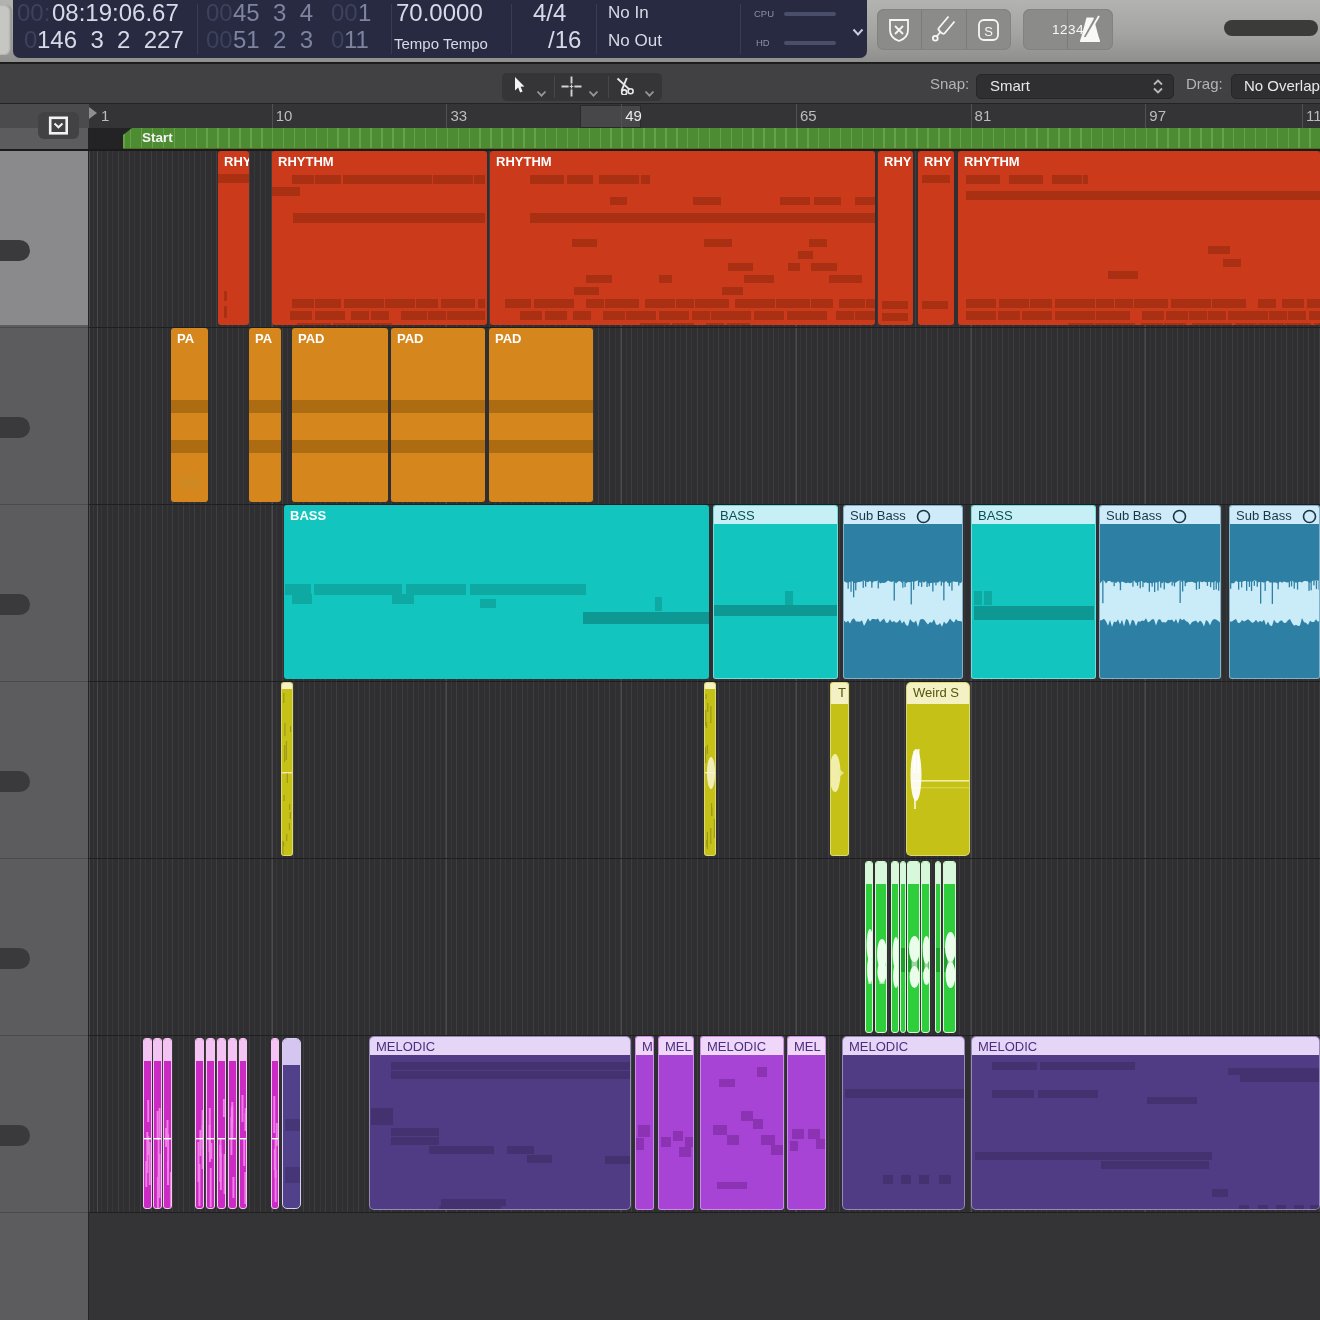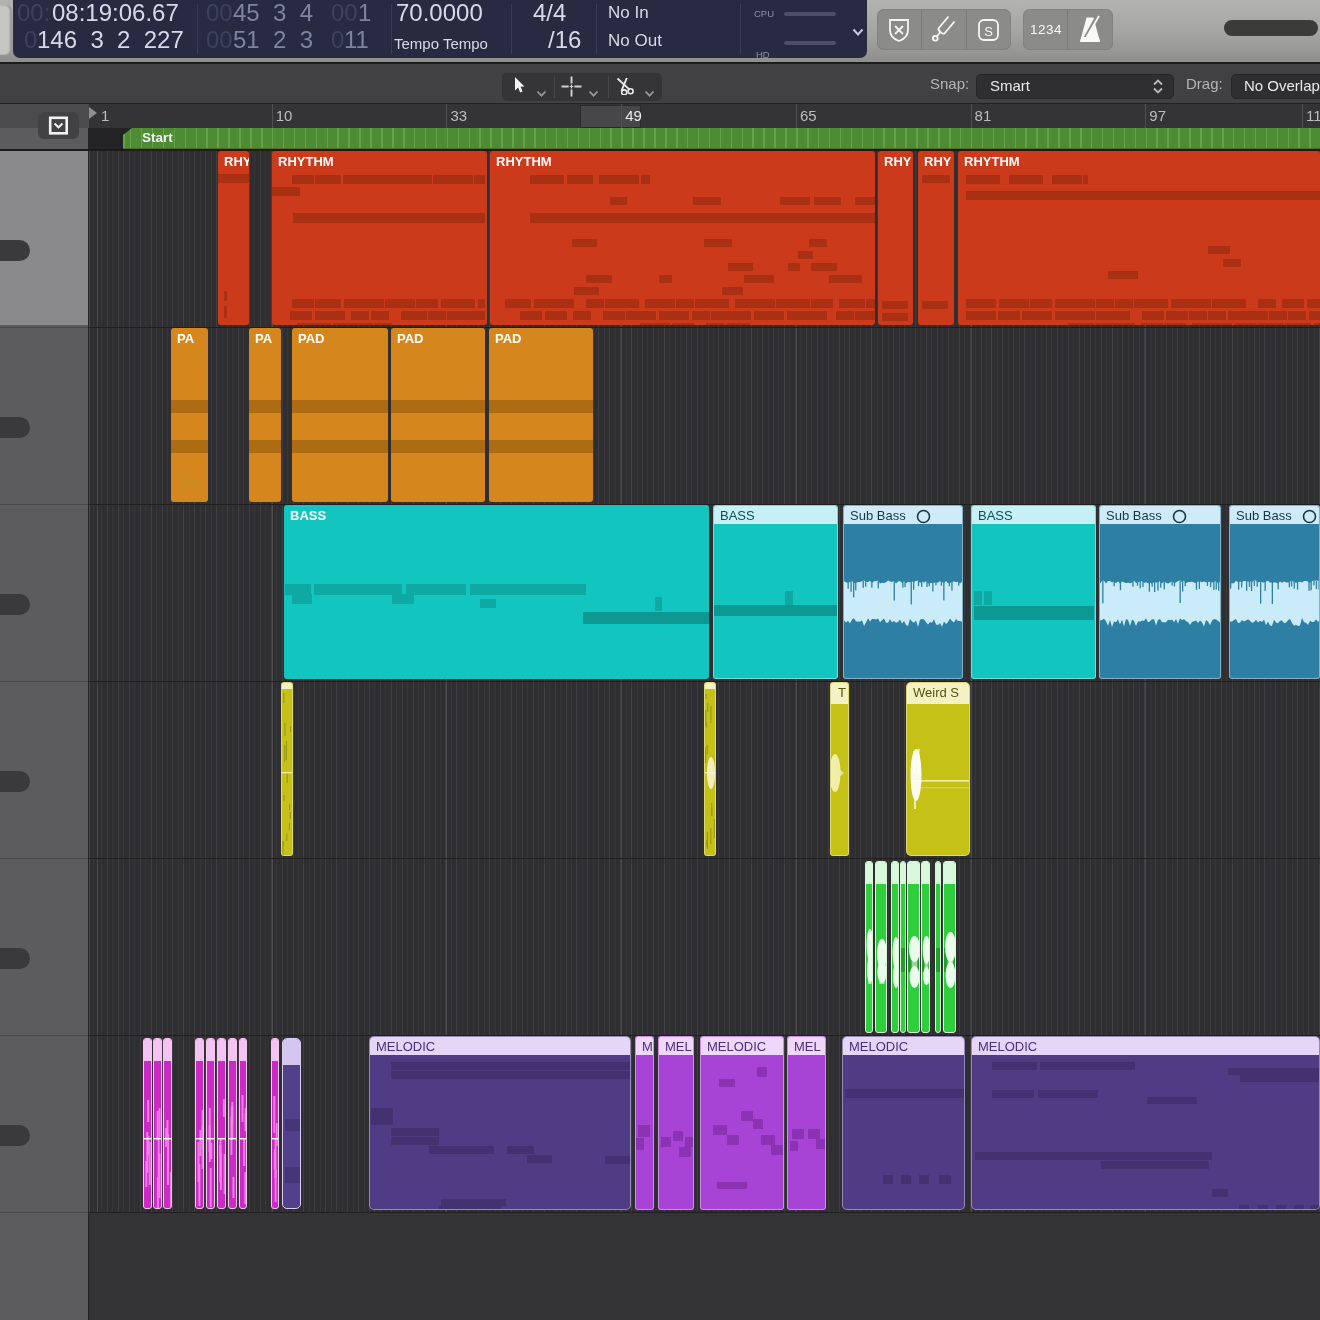--- a/index.html
+++ b/index.html
@@ -729,21 +729,21 @@
 <div style="position:absolute;left:331px;top:26px;font-size:24px;color:#3d415e;font-weight:400;white-space:nowrap;">0</div>
 <div style="position:absolute;left:344px;top:26px;font-size:24px;color:#7e83a0;font-weight:400;white-space:nowrap;">11</div>
 <div style="position:absolute;left:396px;top:-1px;font-size:24px;color:#d6dae8;font-weight:400;white-space:nowrap;">70.0000</div>
 <div style="position:absolute;left:394px;top:35px;font-size:15px;color:#d6dae8;font-weight:400;white-space:nowrap;">Tempo Tempo</div>
 <div style="position:absolute;left:533px;top:-1px;font-size:24px;color:#d6dae8;font-weight:400;white-space:nowrap;">4/4</div>
 <div style="position:absolute;left:548px;top:26px;font-size:24px;color:#d6dae8;font-weight:400;white-space:nowrap;">/16</div>
 <div style="position:absolute;left:608px;top:3px;font-size:17px;color:#d6dae8;font-weight:400;white-space:nowrap;">No In</div>
 <div style="position:absolute;left:608px;top:31px;font-size:17px;color:#d6dae8;font-weight:400;white-space:nowrap;">No Out</div>
 <div style="position:absolute;left:754px;top:8px;font-size:9.5px;color:#8a8fa8;font-weight:400;white-space:nowrap;">CPU</div>
 <div style="position:absolute;left:784px;top:12px;width:52px;height:3.5px;background:#4a4e6a;border-radius:2px;"></div>
-<div style="position:absolute;left:756px;top:37px;font-size:9.5px;color:#8a8fa8;font-weight:400;white-space:nowrap;margin-top:12px;">HD</div>
+<div style="position:absolute;left:756px;top:37px;font-size:9.5px;color:#8a8fa8;font-weight:400;white-space:nowrap;">HD</div>
 <div style="position:absolute;left:784px;top:41px;width:52px;height:3.5px;background:#4a4e6a;border-radius:2px;"></div>
 <div style="position:absolute;left:852px;top:23px;width:12px;height:10px;"><svg width="12" height="10">
         <path d="M1.5,2.5 L6,7.5 L10.5,2.5" stroke="#c8cbda" stroke-width="2" fill="none"></path>
       </svg></div>
 <div style="position:absolute;left:877px;top:9px;width:134px;height:41px;background:#8b8b89;border-radius:7px;box-shadow:inset 0 0 0 1px #82827f;"></div>
 <div style="position:absolute;left:921px;top:10px;width:1px;height:39px;background:#7b7b79;"></div>
 <div style="position:absolute;left:966px;top:10px;width:1px;height:39px;background:#7b7b79;"></div>
 <div style="position:absolute;left:886px;top:16px;width:26px;height:27px;"><svg width="26" height="27">
         <path d="M4,4 L22,4 L22,14 Q22,22 13,25 Q4,22 4,14 Z" fill="none" stroke="#f6f6f4" stroke-width="1.8"></path>
         <path d="M9,10 L17,18 M17,10 L9,18" stroke="#f6f6f4" stroke-width="1.8"></path>
@@ -756,20 +756,20 @@
           <path d="M11.5,18 L7.5,22.5"></path>
           <circle cx="6.3" cy="24.2" r="2.4"></circle>
         </g>
       </svg></div>
 <div style="position:absolute;left:975px;top:16px;width:26px;height:27px;"><svg width="26" height="27">
         <rect x="4" y="4" width="19" height="20" rx="5" fill="none" stroke="#f6f6f4" stroke-width="1.8"></rect>
         <text x="13.5" y="19.5" font-size="13" font-family="Liberation Sans" fill="#f6f6f4" text-anchor="middle">S</text>
       </svg></div>
 <div style="position:absolute;left:1023px;top:9px;width:90px;height:41px;background:#8b8b89;border-radius:7px;box-shadow:inset 0 0 0 1px #82827f;"></div>
 <div style="position:absolute;left:1067px;top:10px;width:1px;height:39px;background:#7b7b79;"></div>
-<div style="position:absolute;left:1030px;top:22px;font-size:13.5px;color:#f8f8f6;font-weight:400;white-space:nowrap;letter-spacing:0.5px;">1234</div>
+<div style="position:absolute;left:1052px;top:22px;font-size:13.5px;color:#f8f8f6;font-weight:400;white-space:nowrap;letter-spacing:0.5px;">1234</div>
 <div style="position:absolute;left:1075px;top:13px;width:32px;height:33px;"><svg width="32" height="33">
         <path d="M11.5,4.5 L18.5,4.5 L25,29 L5,29 Z" fill="#f8f8f6"></path>
         <path d="M9.5,25.5 L20,6.5" stroke="#8b8b89" stroke-width="2.6"></path>
         <path d="M10.5,26 L24,3" stroke="#f8f8f6" stroke-width="1.8"></path>
         <path d="M5,29 L25,29 L23.8,24 L6.2,24 Z" fill="#f8f8f6"></path>
       </svg></div>
 <div style="position:absolute;left:1224px;top:20px;width:94px;height:16px;background:#3b3b39;border-radius:8px;"></div>
 </div>
 </body></html>

